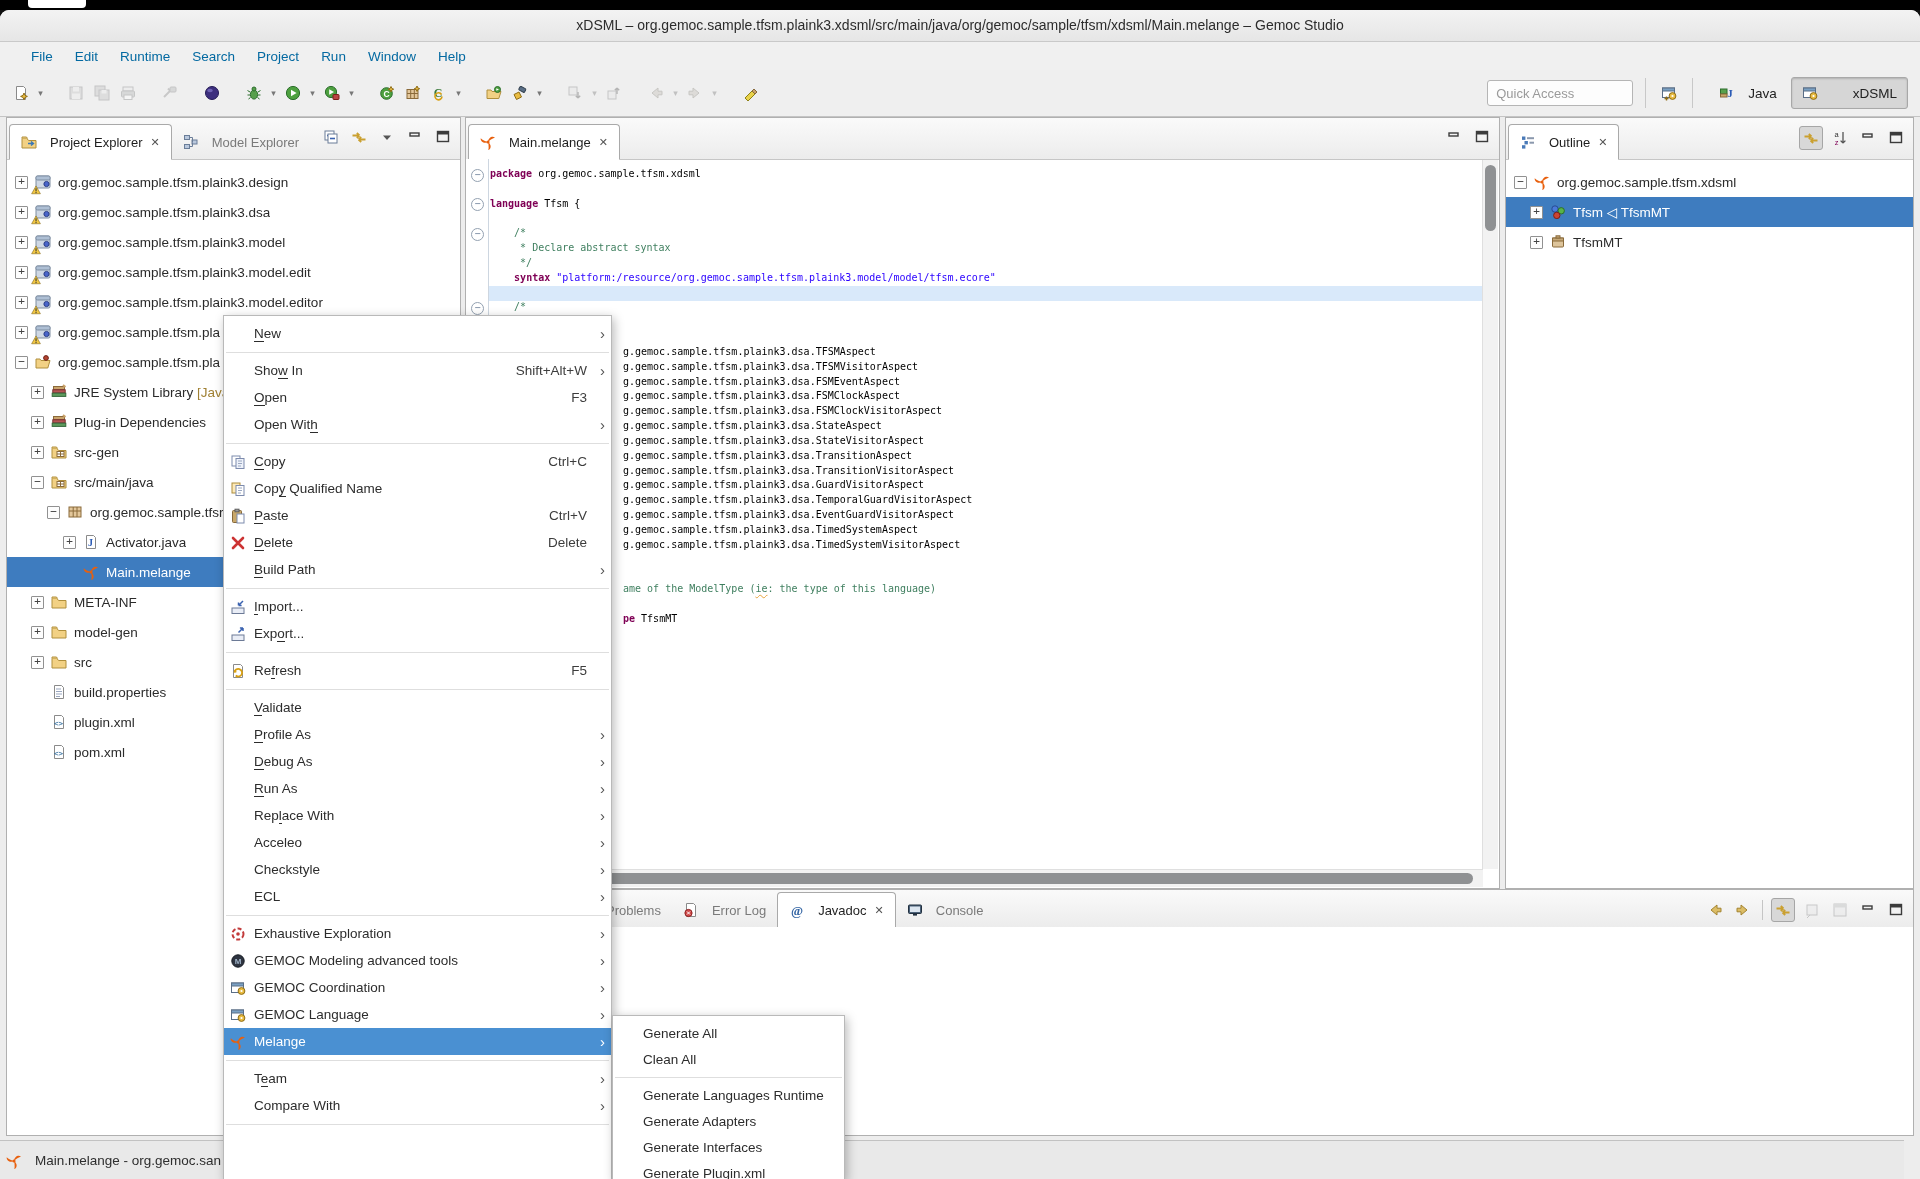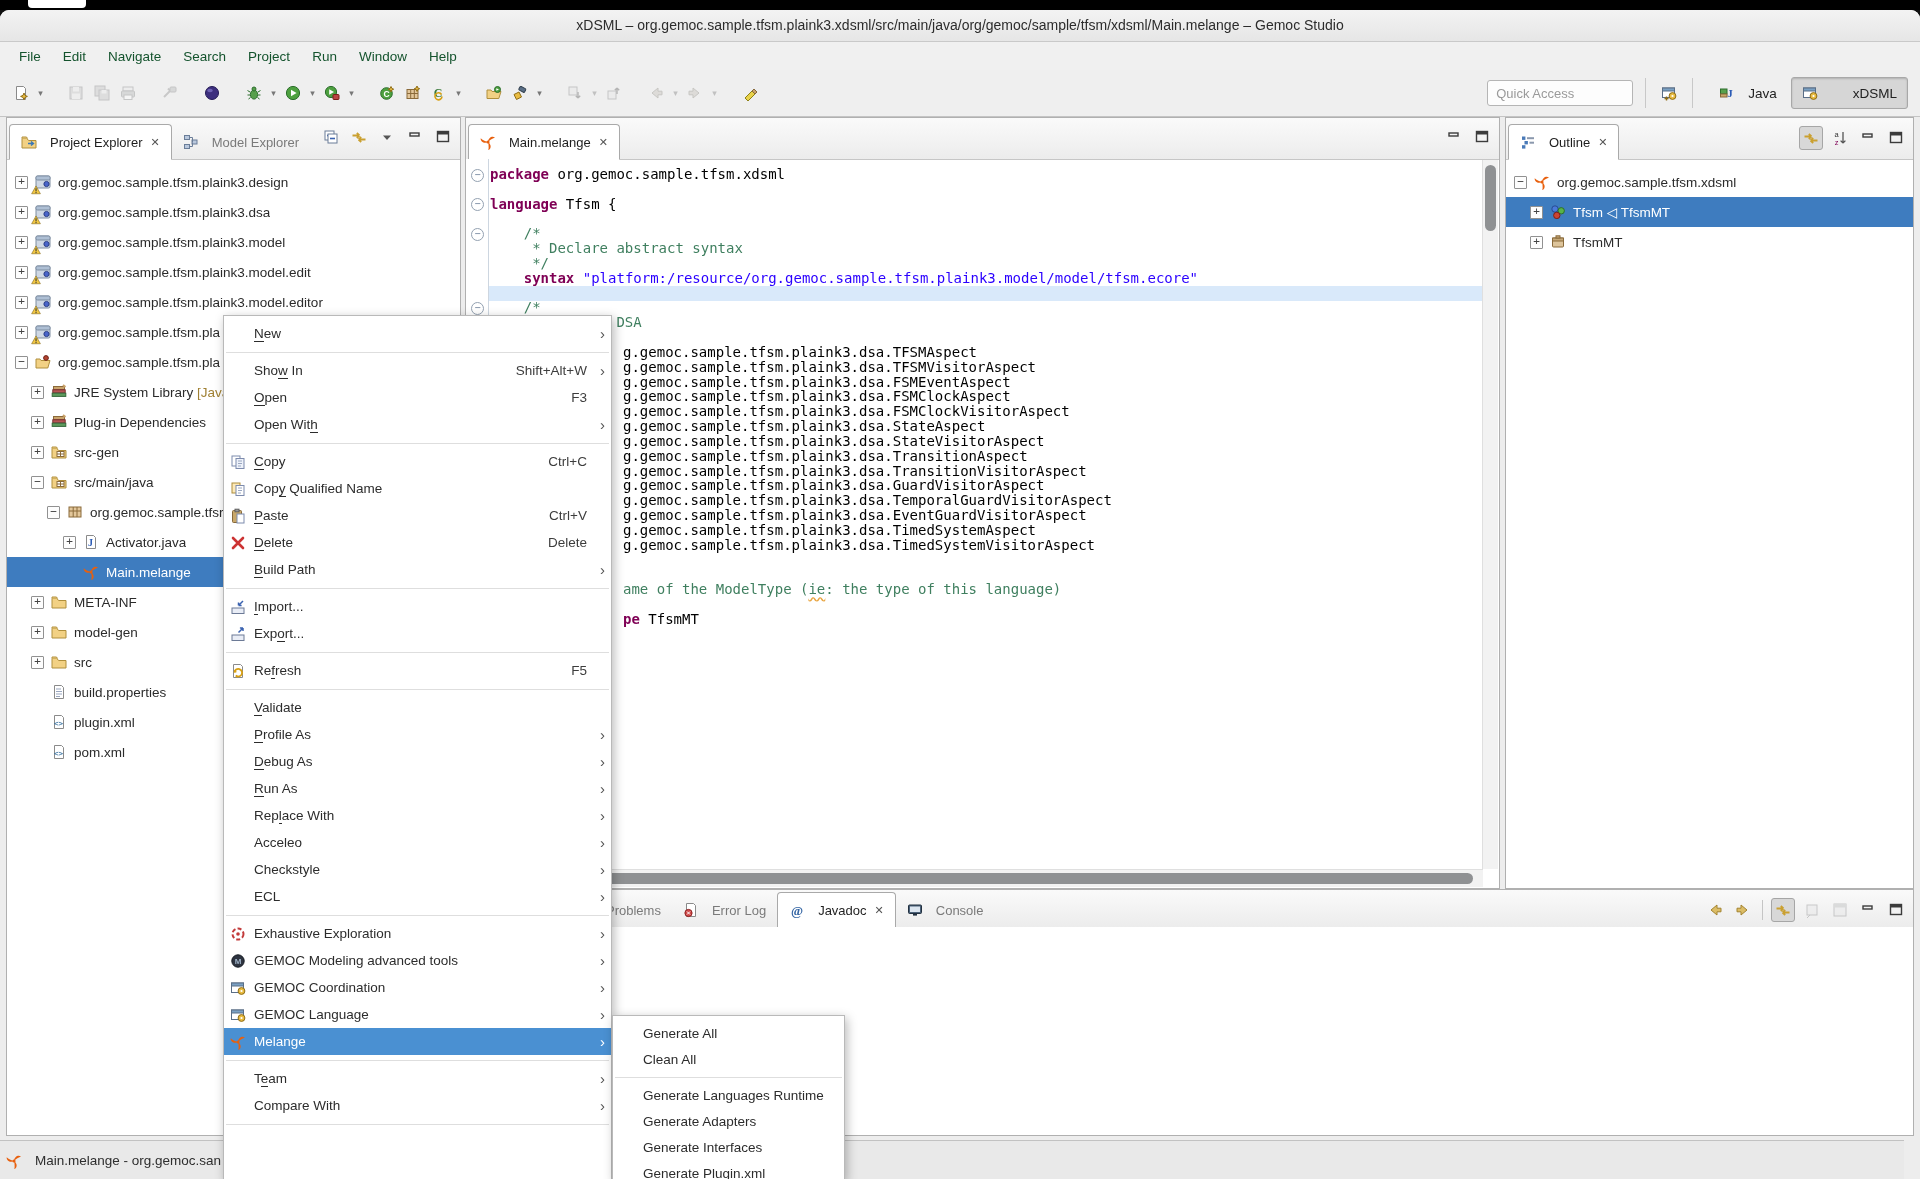--- a/index.html
+++ b/index.html
@@ -6,21 +6,21 @@
   body{width:1920px;height:1179px;position:relative;overflow:hidden;background:#101010;
        font-family:"Liberation Sans",sans-serif;-webkit-font-smoothing:antialiased;}
   
   #window-bg{position:absolute;top:10px;left:0;right:0;bottom:0;background:#ededed;border-radius:9px 9px 0 0;}
   #top-strip{position:absolute;top:0;left:0;right:0;height:10px;background:#000;}
   #top-strip-tab{position:absolute;top:0;left:28px;width:58px;height:8px;background:#fff;border-radius:0 0 4px 4px;}
   #titlebar{position:absolute;top:10px;left:0;right:0;height:31px;background:linear-gradient(#f3f3f3,#e6e6e6);
             border-bottom:1px solid #c9c9c9;border-radius:9px 9px 0 0;text-align:center;line-height:31px;
             font-weight:normal;font-size:14px;color:#2c2c2c;}
   #menubar{position:absolute;top:42px;left:0;right:0;height:28px;background:#f0f0f0;display:flex;align-items:center;
-           padding-left:8px;font-size:13.5px;color:#14532d;}
+           padding-left:20px;font-size:13.5px;color:#0369a1;}
   #menubar .mbi{padding:3px 11px;border-radius:3px;}
   #toolbar{position:absolute;top:70px;left:0;right:0;height:46px;background:#efefef;border-bottom:1px solid #c4c4c4;
            display:flex;align-items:center;padding:0 10px 0 8px;}
   .tbtn{width:26px;height:26px;display:inline-flex;align-items:center;justify-content:center;border-radius:3px;}
   .tbtn svg{display:block;}
   .dis{opacity:.38;filter:grayscale(.9);}
   .ddc{width:13px;color:#777;font-size:9px;text-align:center;}
   .tsep{width:16px;height:26px;}
   #qa-wrap{margin-left:auto;display:flex;align-items:center;}
   #quick-access{width:128px;height:24px;border:1px solid #b5b5b5;border-radius:3px;background:#fdfdfd;
@@ -52,21 +52,21 @@
   .iw{position:relative;width:17px;height:16px;margin-right:6px;flex:0 0 17px;}
   .iw .ov{position:absolute;left:-4px;bottom:-3px;width:10px;height:10px;}
   .iw .ov svg{width:10px;height:10px;}
   .tlab{overflow:hidden;}
   .tdeco{color:#a08033;}
   
   #ed-gutter{position:absolute;left:0;top:41px;bottom:19px;width:22px;background:#fff;border-right:1px solid #cdd6e0;}
   .fold{position:absolute;left:5px;width:11px;height:11px;border:1px solid #93a1b1;border-radius:50%;
         color:#7688a0;font-size:10px;line-height:9px;text-align:center;background:#fff;font-family:"DejaVu Sans Mono",monospace;}
   #code{position:absolute;left:24px;top:49px;right:18px;bottom:20px;font-family:"DejaVu Sans Mono",monospace;
-        font-size:14px;line-height:14.83px;white-space:pre;color:#000;}
+        font-size:10px;line-height:14.83px;white-space:pre;color:#000;}
   #curline{position:absolute;left:23px;right:17px;height:15px;background:#d9e9fa;}
   .kw{color:#7f0055;font-weight:bold;}
   .cm{color:#3f7f5f;}
   .str{color:#2a00ff;}
   .sq{text-decoration:underline wavy #e8a33d;text-underline-offset:2px;}
   .frag{padding-left:133px;}
   #ed-vscroll{position:absolute;right:1px;top:42px;bottom:19px;width:15px;background:#f2f2f2;border-left:1px solid #dfdfdf;}
   #ed-vthumb{position:absolute;left:2px;right:2px;top:5px;height:66px;background:#8f9193;border-radius:7px;}
   #ed-hscroll{position:absolute;left:1px;right:16px;bottom:1px;height:17px;background:#f2f2f2;border-top:1px solid #dfdfdf;}
   #ed-hthumb{position:absolute;left:3px;right:10px;top:3px;height:11px;background:#8f9193;border-radius:6px;}
@@ -101,21 +101,21 @@
 <div id="window-bg"></div>
 <div id="top-strip">
   <div id="top-strip-tab"></div>
 </div>
 <div id="titlebar">
   <span>xDSML – org.gemoc.sample.tfsm.plaink3.xdsml/src/main/java/org/gemoc/sample/tfsm/xdsml/Main.melange – Gemoc Studio</span>
 </div>
 <div id="menubar">
     <span class="mbi">File</span>
     <span class="mbi">Edit</span>
-    <span class="mbi">Navigate</span>
+    <span class="mbi">Runtime</span>
     <span class="mbi">Search</span>
     <span class="mbi">Project</span>
     <span class="mbi">Run</span>
     <span class="mbi">Window</span>
     <span class="mbi">Help</span>
   </div>
 <div id="toolbar">
   <span id="tb-left" style="display:flex;align-items:center;">
       <span class="tbtn">
         <svg width="16" height="16" viewBox="0 0 16 16">

